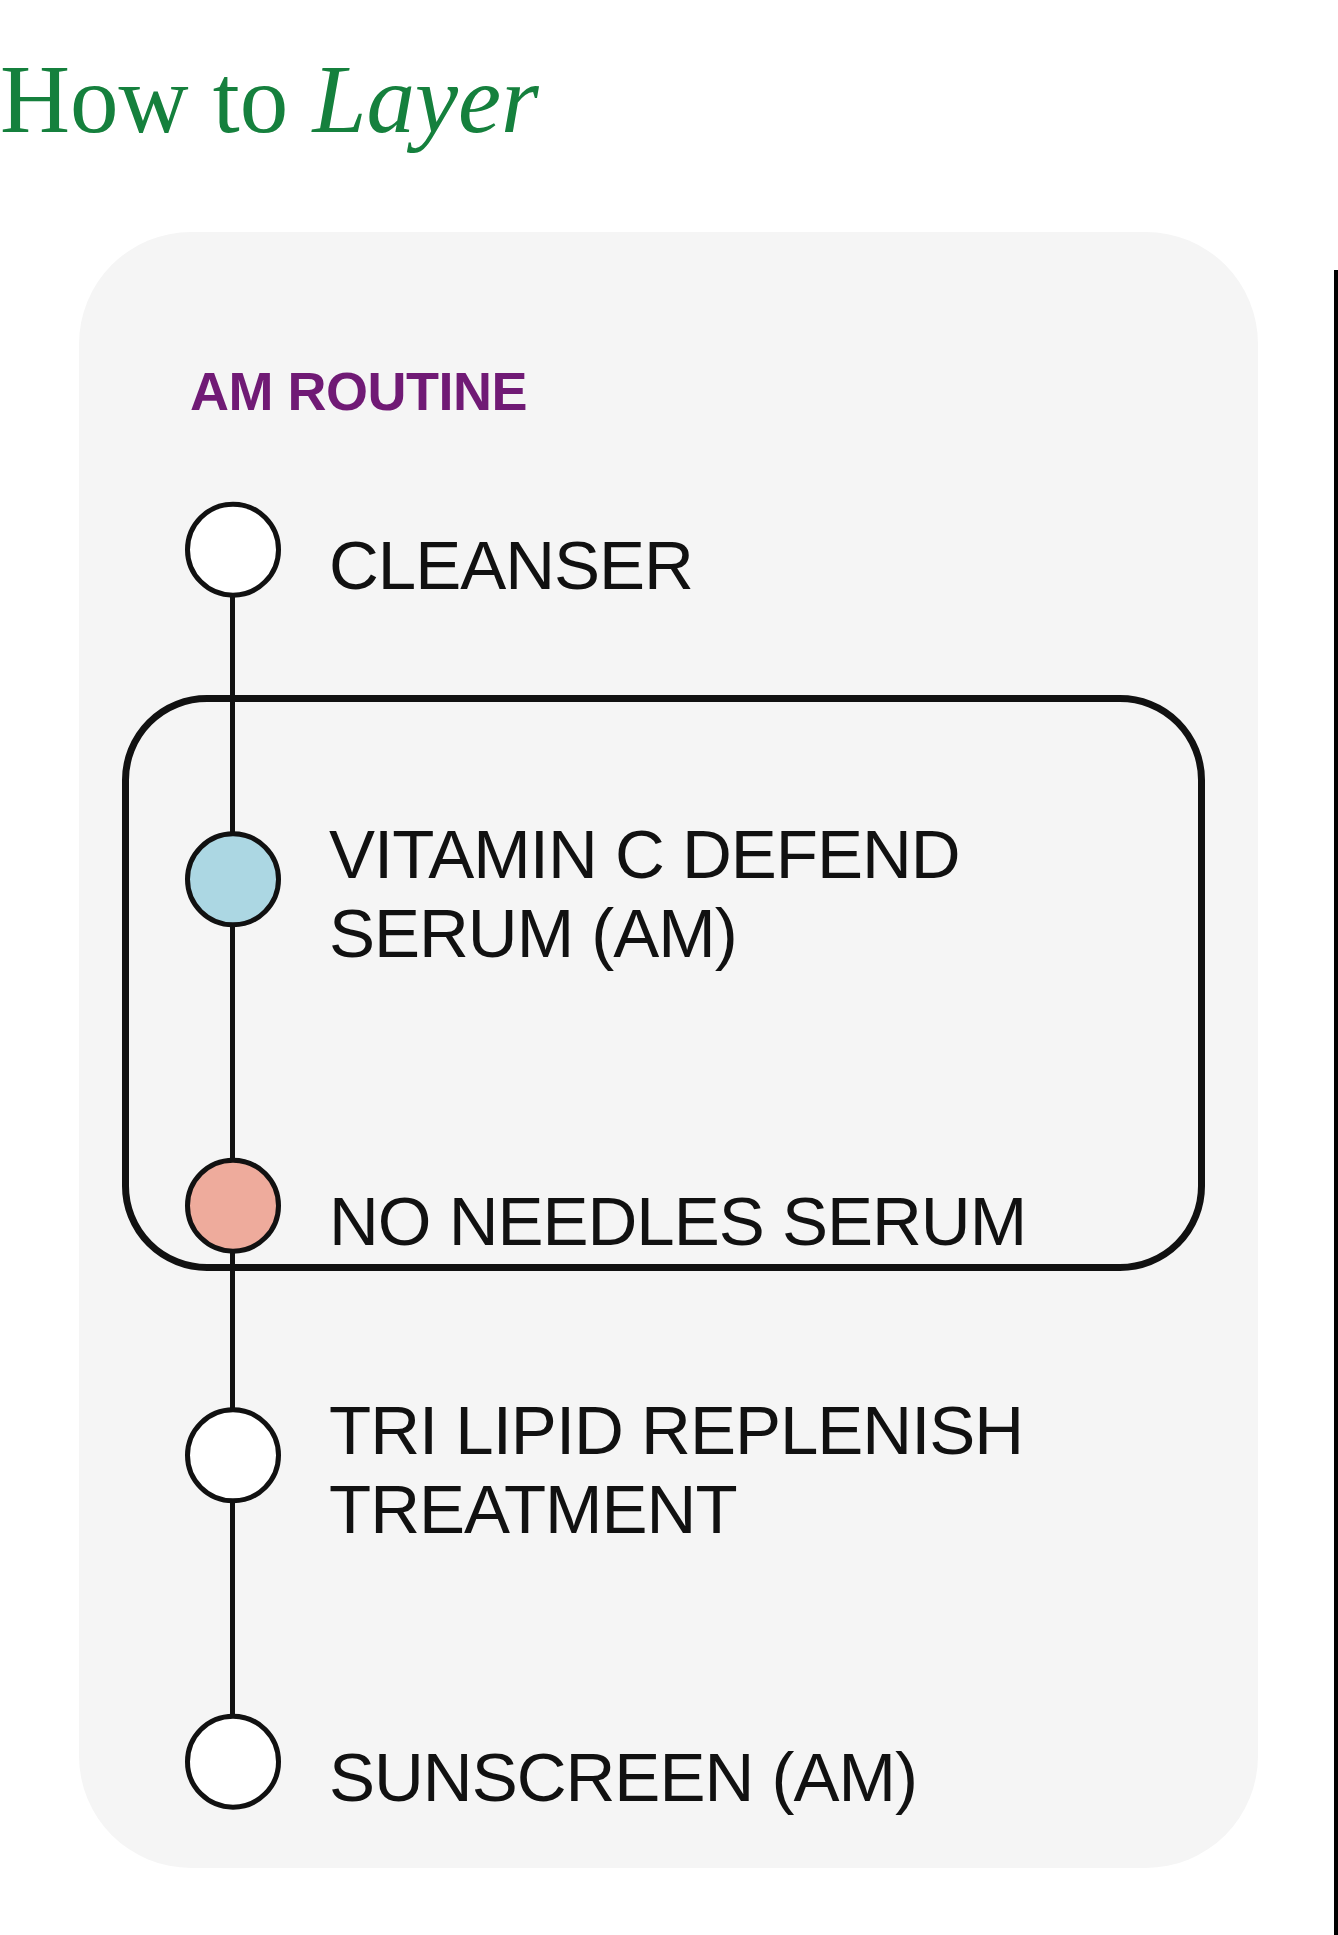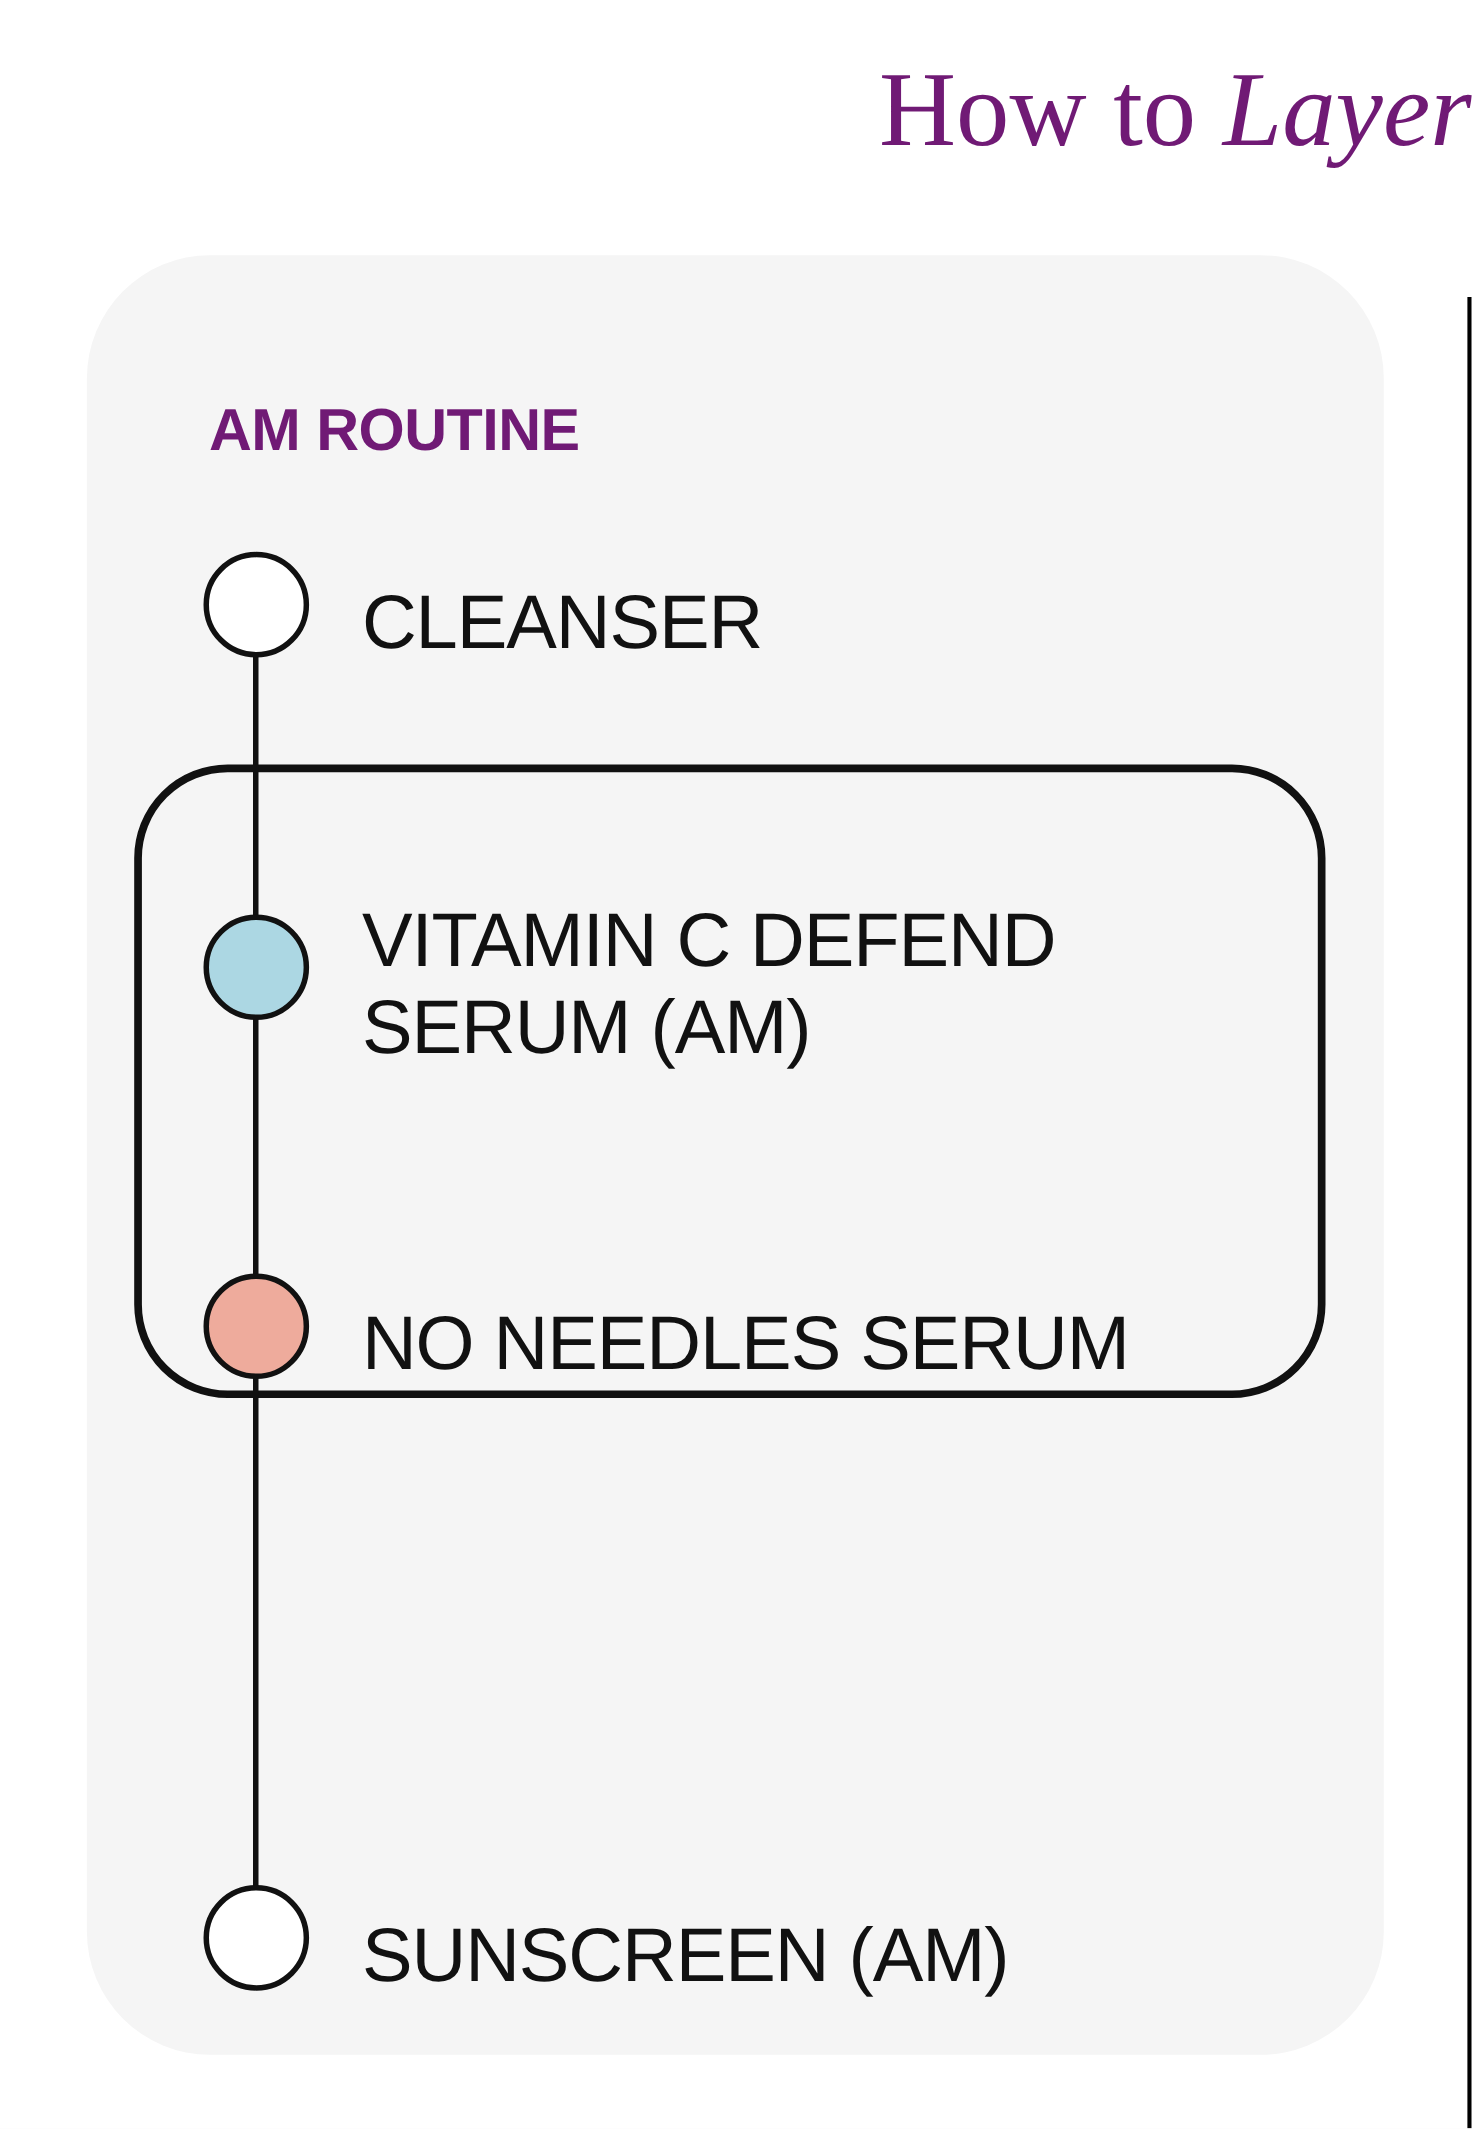--- a/index.html
+++ b/index.html
@@ -12,25 +12,25 @@
     font-family: "Liberation Sans", sans-serif;
     color: #141414;
   }
 
   
   .title {
     position: absolute;
     top: 42px;
     left: 0;
     width: 100%;
-    text-align: right;
+    text-align: left;
     font-family: "Liberation Serif", serif;
     font-size: 97px;
     line-height: 1.2;
-    color: #701a75;
+    color: #15803d;
     letter-spacing: 0px;
     white-space: nowrap;
   }
   .title em { font-style: italic; }
 
   
   .card {
     position: absolute;
     left: 79px;
     top: 232px;
@@ -141,17 +141,21 @@
       <div class="step-label">CLEANSER</div>
     </div>
     <div class="step-row" style="top: 879px; align-items: center;">
       <div class="step-circle" style="background: rgb(172, 215, 227);"></div>
       <div class="step-label">VITAMIN C DEFEND SERUM (AM)</div>
     </div>
     <div class="step-row" style="top: 1206px;">
       <div class="step-circle" style="background: rgb(238, 171, 156);"></div>
       <div class="step-label">NO NEEDLES SERUM</div>
     </div>
+    <div class="step-row" style="top: 1455px;">
+      <div class="step-circle" style="background: rgb(255, 255, 255);"></div>
+      <div class="step-label">TRI LIPID REPLENISH TREATMENT</div>
+    </div>
     <div class="step-row" style="top: 1762px; align-items: center;">
       <div class="step-circle" style="background: rgb(255, 255, 255);"></div>
       <div class="step-label">SUNSCREEN (AM)</div>
     </div>
   </div>
 
 </body></html>

